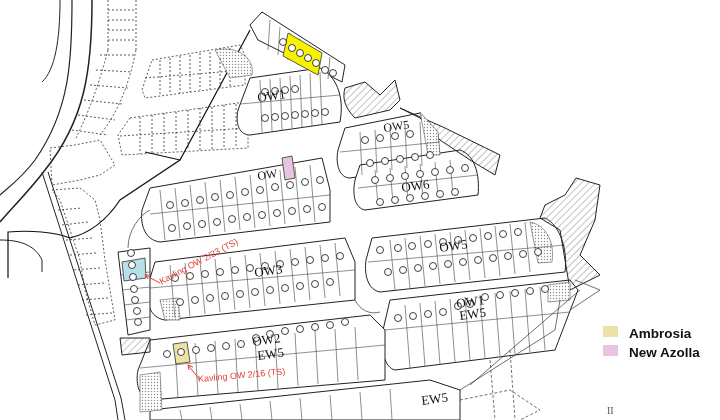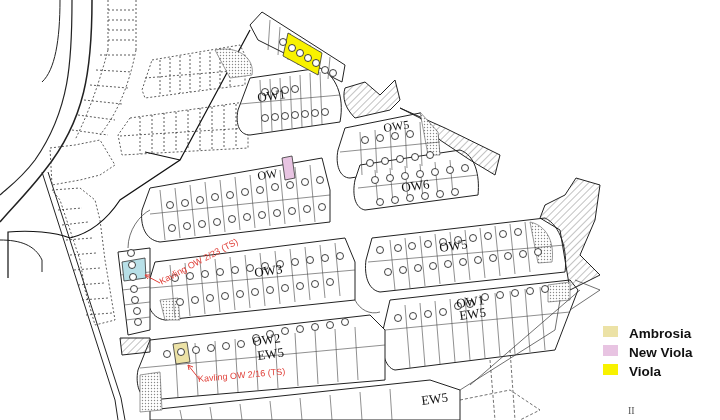--- a/index.html
+++ b/index.html
@@ -2,21 +2,21 @@
 <html><head>
 <meta charset="utf-8">
 <style>
   html, body { margin:0; padding:0; background:#ffffff; }
   body { width:720px; height:420px; overflow:hidden; position:relative; font-family:"Liberation Sans", sans-serif; }
   #map { position:absolute; left:0; top:0; width:720px; height:420px; }
   .legend { position:absolute; left:603px; top:326px; width:117px; }
   .legend-item { display:flex; align-items:flex-start; height:19px; }
   .swatch { width:15px; height:11px; margin-right:11px; }
   .legend-label { font-family:"Liberation Sans", sans-serif; font-weight:bold; font-size:13.5px; color:#111; }
-  .north { position:absolute; left:628px; top:405px; font-family:"Liberation Serif", serif; font-size:10px; color:#555; }
+  .north { position:absolute; left:607px; top:405px; font-family:"Liberation Serif", serif; font-size:10px; color:#555; }
   .ann { position:absolute; font-family:"Liberation Sans", sans-serif; font-size:9px; color:#e0413a; white-space:nowrap; transform-origin:left center; }
 </style>
 </head>
 <body>
 
 <svg id="map" viewBox="0 0 720 420" xmlns="http://www.w3.org/2000/svg">
   <defs>
     <pattern id="hatch" width="5" height="5" patternUnits="userSpaceOnUse" patternTransform="rotate(45)">
       <line x1="0" y1="0" x2="0" y2="5" stroke="#666" stroke-width="0.8"></line>
     </pattern>
@@ -287,21 +287,17 @@
 <div class="ann" style="left:160px; top:277px; transform:rotate(-28deg);">Kavling OW 2/23 (TS)</div>
 <div class="ann" style="left:198px; top:374px; transform:rotate(-5deg);">Kavling OW 2/16 (TS)</div>
 
 <div class="legend">
   <div class="legend-item">
     <span class="swatch" style="background:#ECE2A6"></span>
     <span class="legend-label">Ambrosia</span>
   </div>
   <div class="legend-item">
     <span class="swatch" style="background:#E8C4E2"></span>
-    <span class="legend-label">New Viola</span>
-  </div>
-  <div class="legend-item">
-    <span class="swatch" style="background:#F8F200"></span>
-    <span class="legend-label">Viola</span>
+    <span class="legend-label">New Azolla</span>
   </div>
 </div>
 
 <div class="north">II</div>
 
 </body></html>

